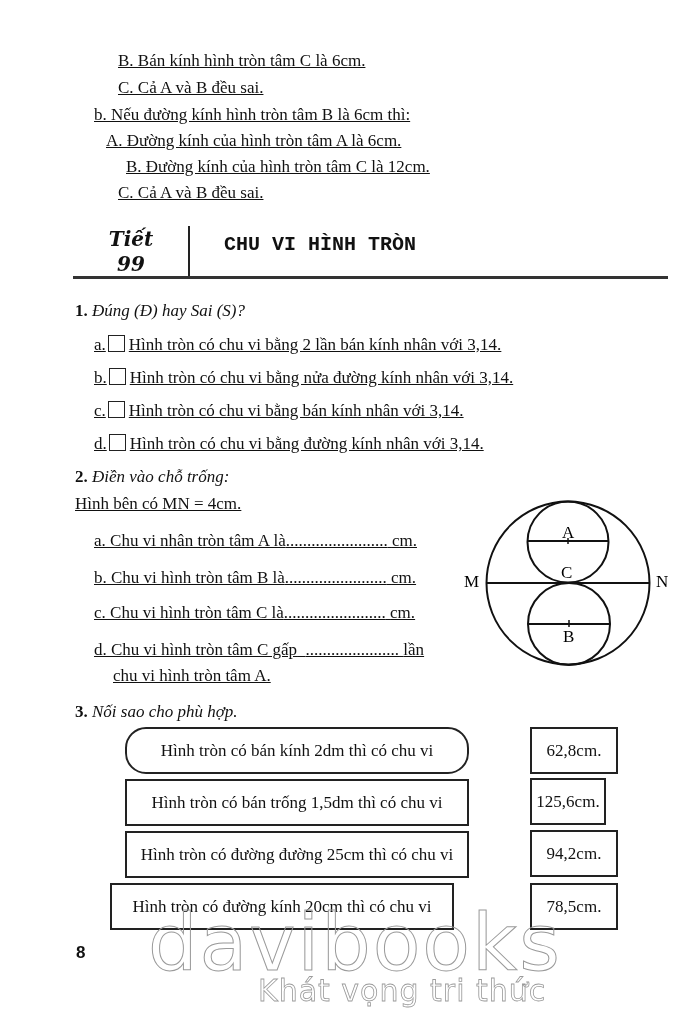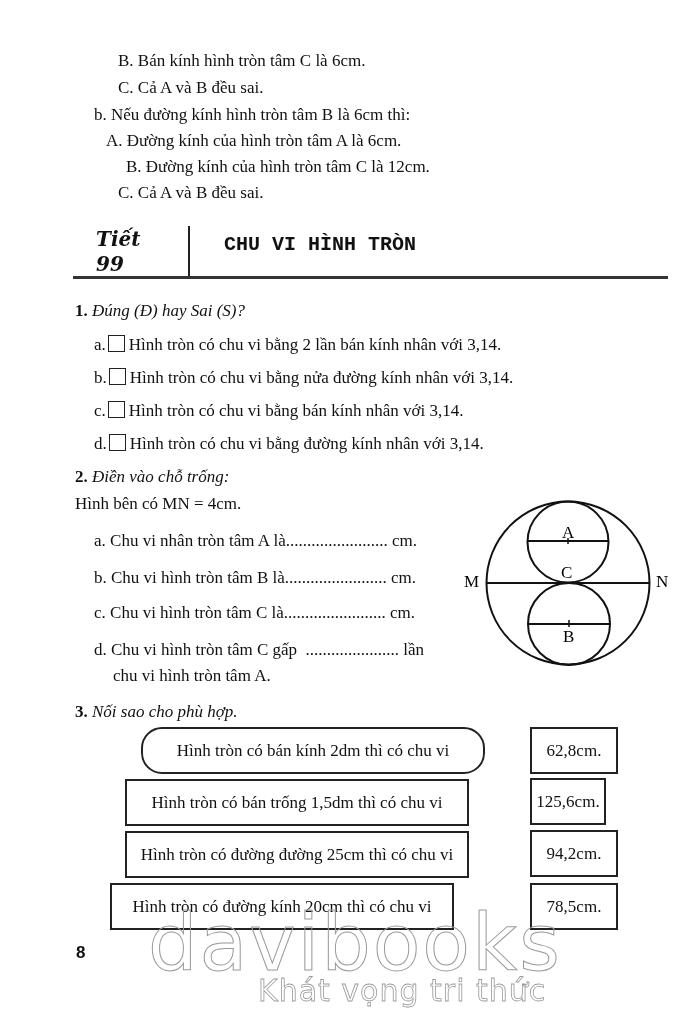--- a/index.html
+++ b/index.html
@@ -2,26 +2,26 @@
 <html><head>
 <meta charset="utf-8">
 <style>
   html, body { margin: 0; padding: 0; }
   body {
     width: 700px; height: 1018px; position: relative; overflow: hidden;
     background: #ffffff; color: #111;
     font-family: "Liberation Serif", "DejaVu Serif", serif;
   }
   .abs { position: absolute; white-space: nowrap; }
-  .t { font-size: 17px; }
+  .t { font-size: 17px; text-decoration: underline; }
   .q-head { font-size: 17px; }
   .q-head b { font-weight: bold; font-style: normal; }
   .q-head i { font-style: italic; }
   .lesson-label {
-    position: absolute; left: 96px; width: 70px; 
+    position: absolute; left: 96px; width: 70px; text-align: center;
     font-family: "DejaVu Serif", serif; font-style: italic; font-weight: bold; font-size: 20px;
   }
   .title {
     position: absolute; left: 224px; top: 233px;
     font-family: Liberation Mono, monospace; font-weight: bold; font-size: 20px;
   }
   .vline { position: absolute; left: 188px; top: 226px; width: 2px; height: 52px; background: #222; }
   .hline { position: absolute; left: 73px; top: 276px; width: 595px; height: 3px; background: #333; }
   .checkbox {
     display: inline-block; width: 15px; height: 15px; border: 1.5px solid #222;
@@ -117,21 +117,21 @@
   <text x="563" y="642">B</text>
   <text x="464" y="587">M</text>
   <text x="656" y="587">N</text>
 </svg>
 
 <div class="abs q-head" style="left:75px; top:702px;">
   <b>3.</b>
   <i>Nối sao cho phù hợp.</i>
 </div>
 
-<div class="box" style="left:141px; top:727px; width:344px; height:47px;border-radius:21px;">Hình tròn có bán kính 2dm thì có chu vi</div>
+<div class="box" style="left:125px; top:727px; width:344px; height:47px;border-radius:21px;">Hình tròn có bán kính 2dm thì có chu vi</div>
 <div class="box" style="left:125px; top:779px; width:344px; height:47px;">Hình tròn có bán trống 1,5dm thì có chu vi</div>
 <div class="box" style="left:125px; top:831px; width:344px; height:47px;">Hình tròn có đường đường 25cm thì có chu vi</div>
 <div class="box" style="left:110px; top:883px; width:344px; height:47px;">Hình tròn có đường kính 20cm thì có chu vi</div>
 
 <div class="box" style="left:530px; top:727px; width:88px; height:47px;">62,8cm.</div>
 <div class="box" style="left:530px; top:778px; width:76px; height:47px;">125,6cm.</div>
 <div class="box" style="left:530px; top:830px; width:88px; height:47px;">94,2cm.</div>
 <div class="box" style="left:530px; top:883px; width:88px; height:47px;">78,5cm.</div>
 
 <div class="page-num">8</div>

